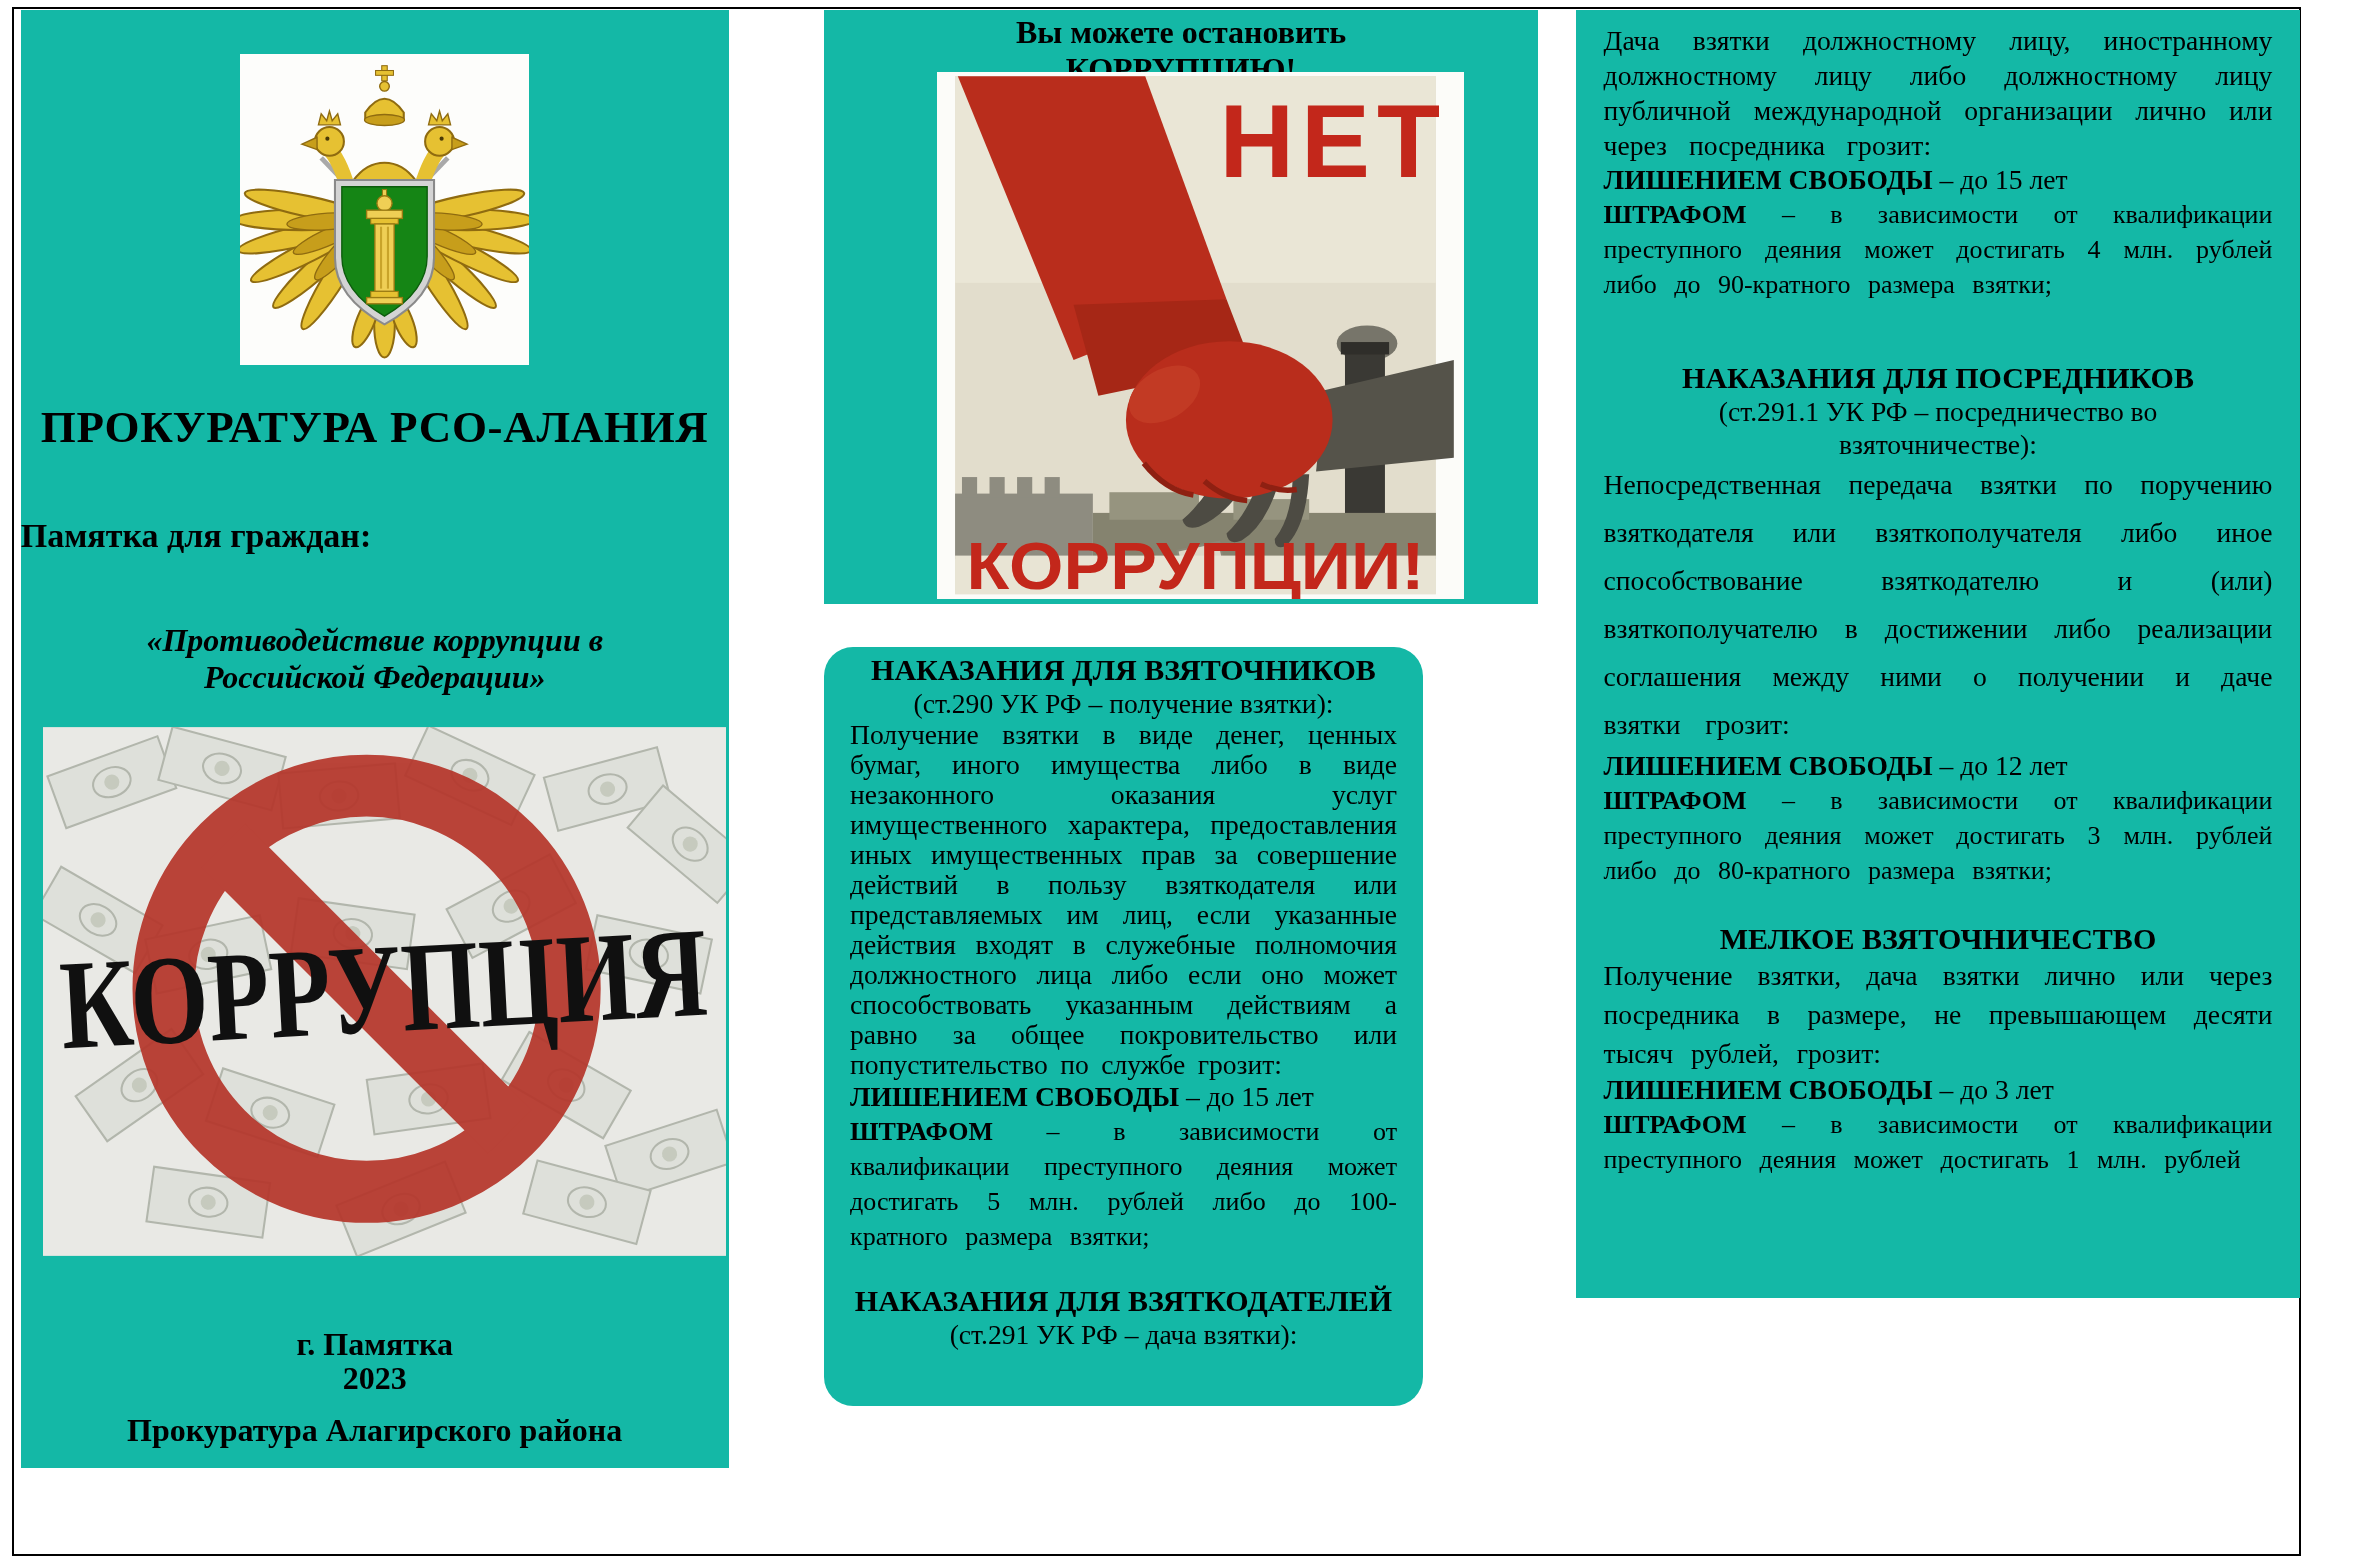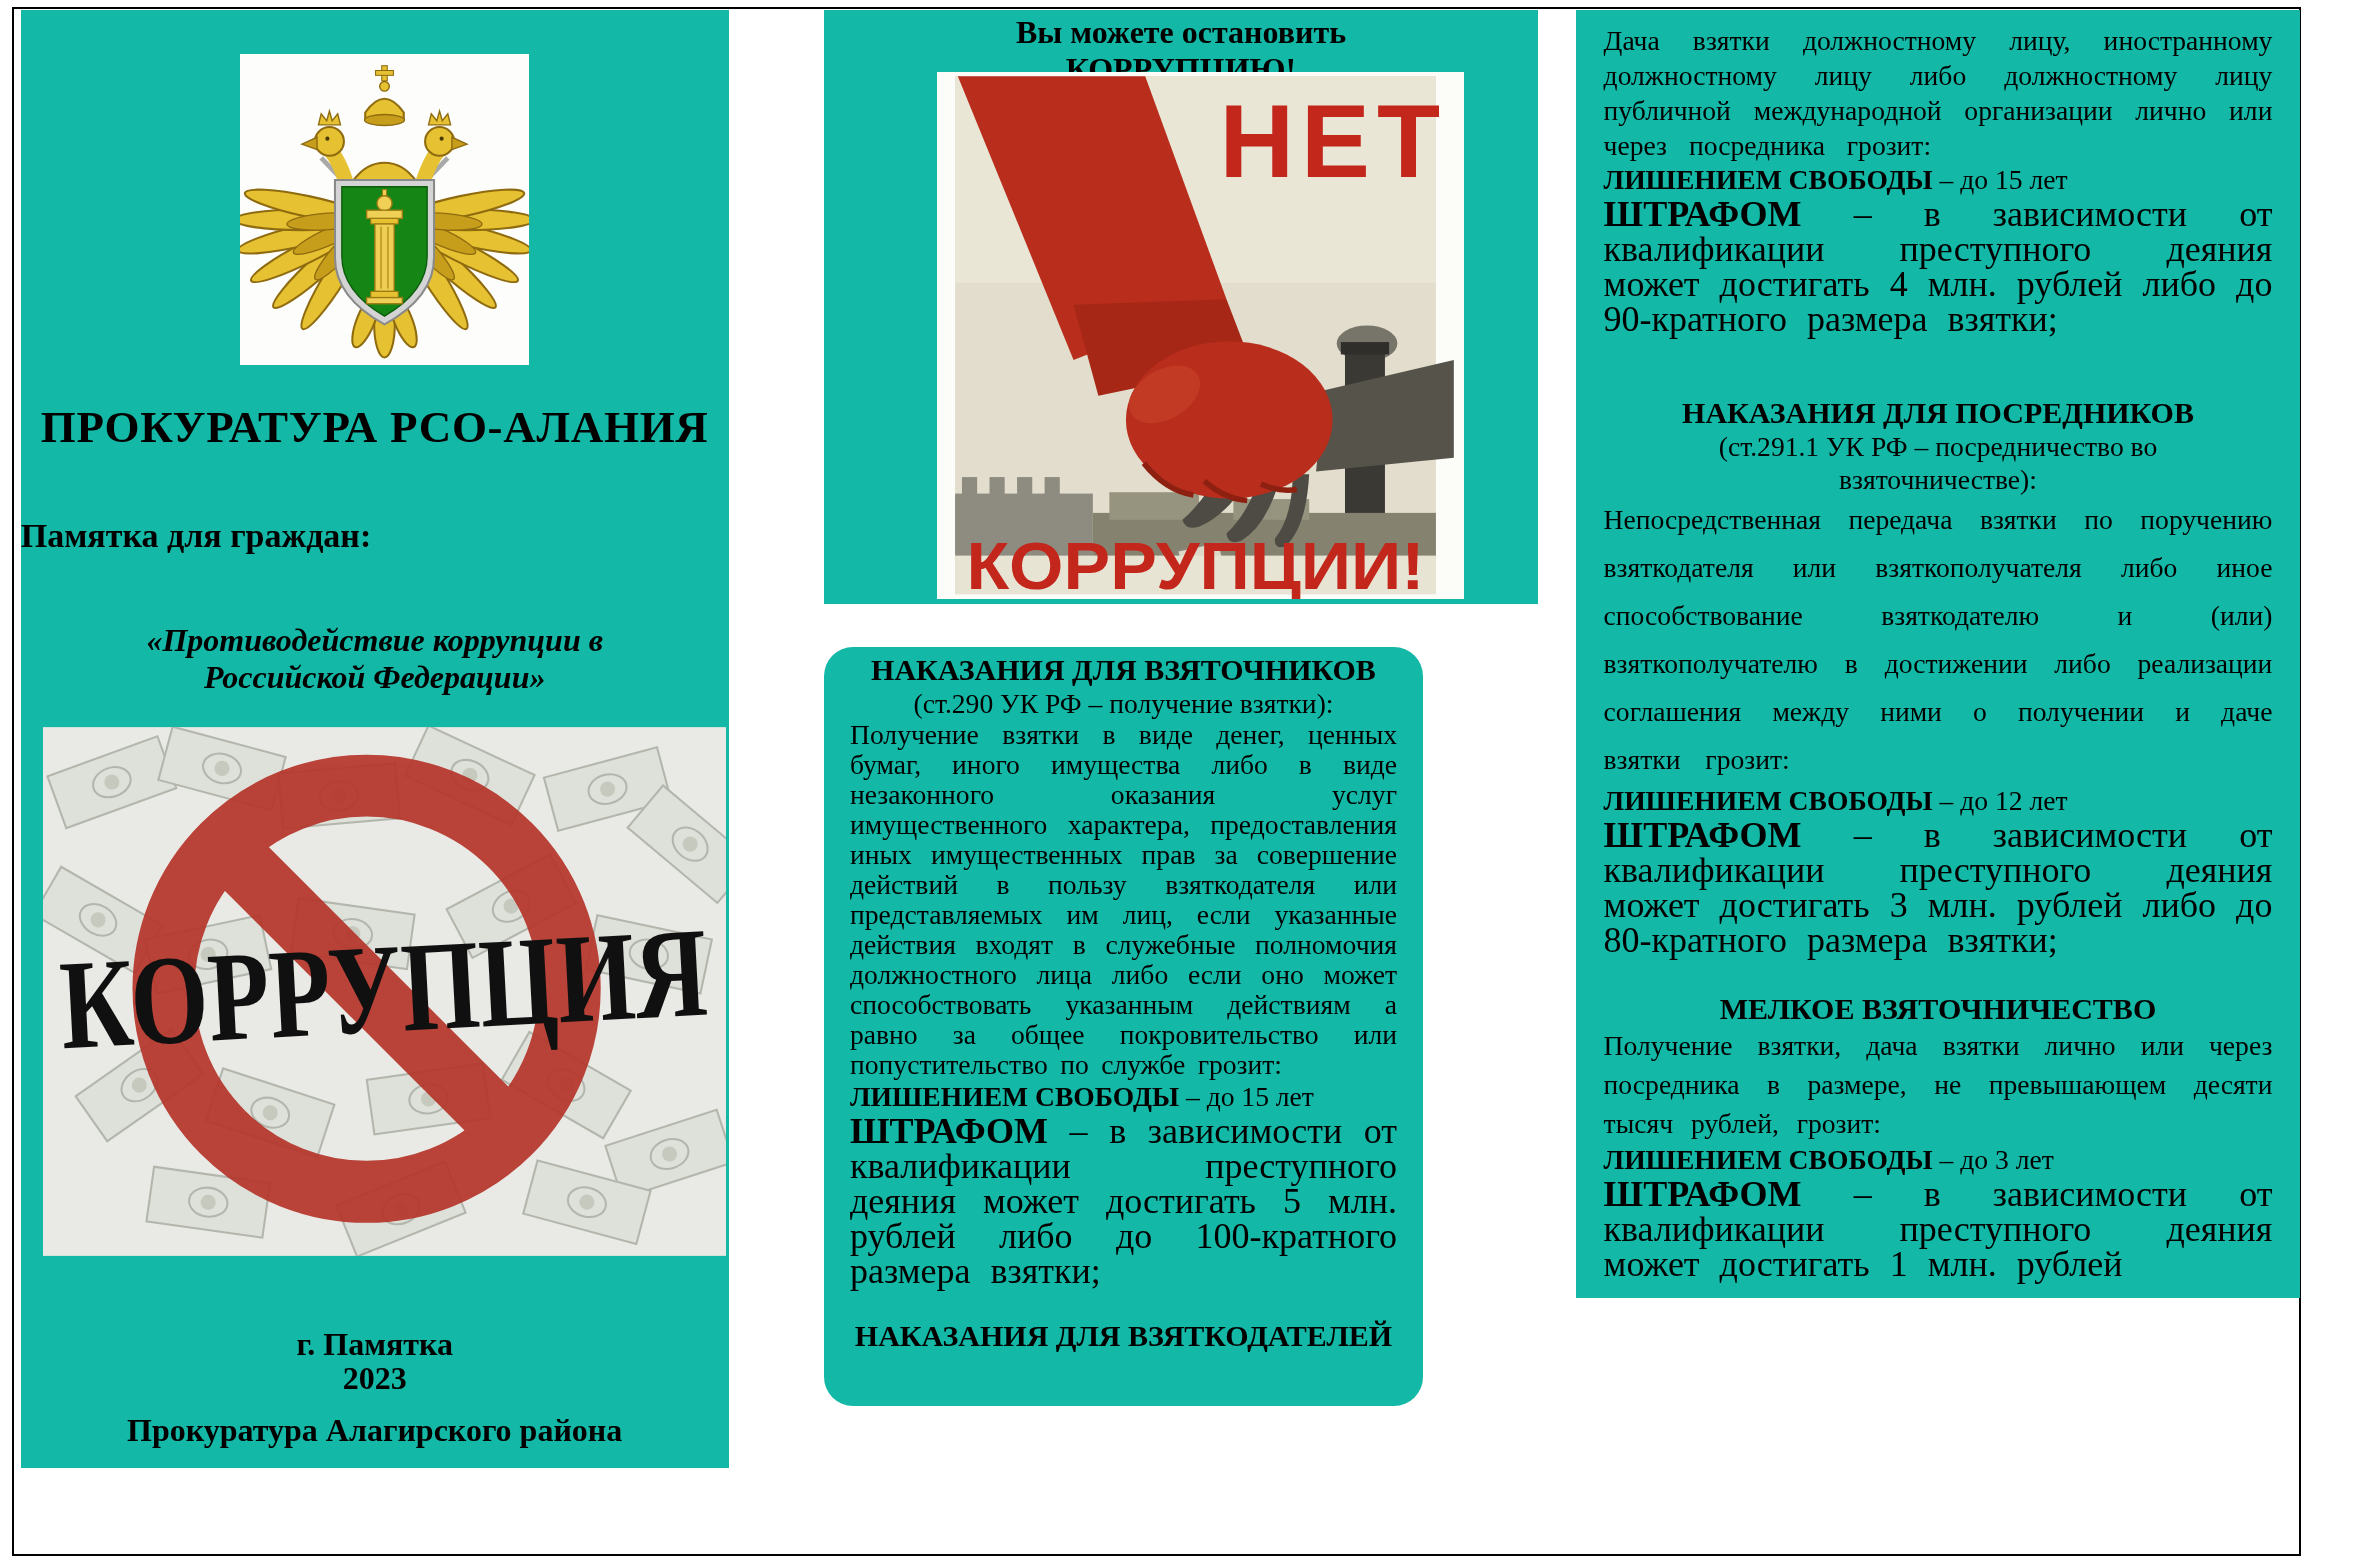--- a/index.html
+++ b/index.html
@@ -29,21 +29,21 @@
   .poster-heading{margin:4.1px 0 0 0;text-align:center;font-weight:bold;font-size:32px;line-height:37px;}
   .poster-box{position:absolute;left:113px;top:62px;width:527px;height:527px;background:#FCFCF9;}
 
   
   .sec-h{margin:0;text-align:center;font-weight:bold;font-size:30px;line-height:34px;}
   .sec-sub{margin:0;text-align:center;font-size:27.6px;line-height:33px;}
   .sec-sub-bold{font-weight:bold;}
   .jpar{margin:0;text-align:justify;font-size:27.6px;}
   .mid-par{line-height:30px;word-spacing:5.5px;}
   .pen-line{margin:0;font-size:27.6px;line-height:34px;}
-  .pen-par{margin:0;text-align:justify;font-size:36px;line-height:35px;word-spacing:11px;}
+  .pen-par{margin:0;text-align:justify;font-size:26px;line-height:35px;word-spacing:11px;}
   .r-par1{line-height:35px;word-spacing:15px;}
   .r-par2{line-height:48px;word-spacing:18px;}
   .r-par3{line-height:39px;word-spacing:11px;}
   .mt-h1{margin-top:59px;}
   .mt-h2{margin-top:34px;}
   .mt-h3{margin-top:30px;}
   b{font-weight:bold;}
 </style>
 </head>
 <body>
@@ -308,20 +308,21 @@
     </div>
   </section>
 
   <section class="panel" id="panel-mid-bottom">
     <h2 class="sec-h">НАКАЗАНИЯ ДЛЯ ВЗЯТОЧНИКОВ</h2>
     <div class="sec-sub">(ст.290 УК РФ – получение взятки):</div>
     <p class="jpar mid-par">Получение взятки в виде денег, ценных бумаг, иного имущества либо в виде незаконного оказания услуг имущественного характера, предоставления иных имущественных прав за совершение действий в пользу взяткодателя или представляемых им лиц, если указанные действия входят в служебные полномочия должностного лица либо если оно может способствовать указанным действиям а равно за общее покровительство или попустительство по службе грозит:</p>
     <p class="pen-line"><b>ЛИШЕНИЕМ СВОБОДЫ</b><span> – до 15 лет</span></p>
     <p class="pen-par"><b>ШТРАФОМ</b><span> – в зависимости от квалификации преступного деяния может достигать 5 млн. рублей либо до 100-кратного размера взятки;</span></p>
     <h2 class="sec-h mt-h3">НАКАЗАНИЯ ДЛЯ ВЗЯТКОДАТЕЛЕЙ</h2>
+    <div class="sec-sub">(ст.291 УК РФ – дача взятки):</div>
   </section>
 
   <section class="panel" id="panel-right">
     <p class="jpar r-par1">Дача взятки должностному лицу, иностранному должностному лицу либо должностному лицу публичной международной организации лично или через посредника грозит:</p>
     <p class="pen-line"><b>ЛИШЕНИЕМ СВОБОДЫ</b><span> – до 15 лет</span></p>
     <p class="pen-par"><b>ШТРАФОМ</b><span> – в зависимости от квалификации преступного деяния может достигать 4 млн. рублей либо до 90-кратного размера взятки;</span></p>
 
     <h2 class="sec-h mt-h1">НАКАЗАНИЯ ДЛЯ ПОСРЕДНИКОВ</h2>
     <div class="sec-sub">
       <span>(ст.291.1 УК РФ – посредничество во</span><br>

